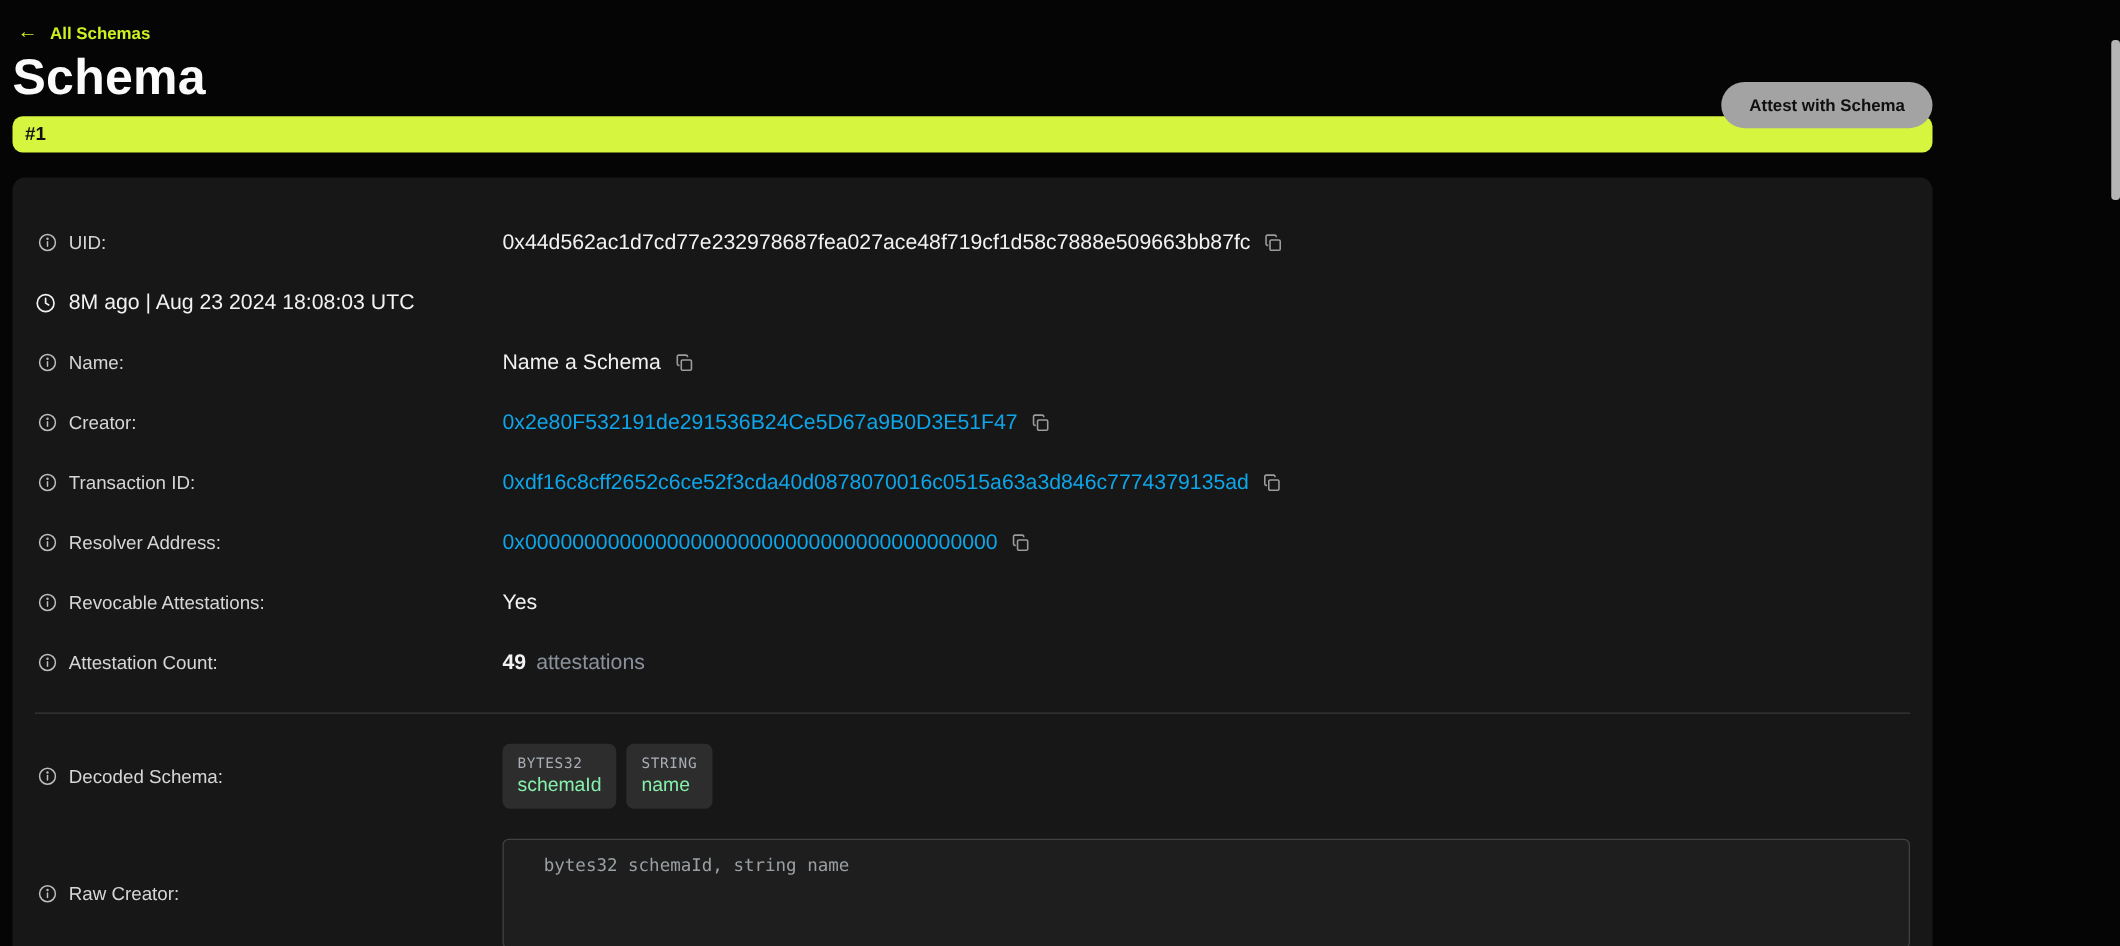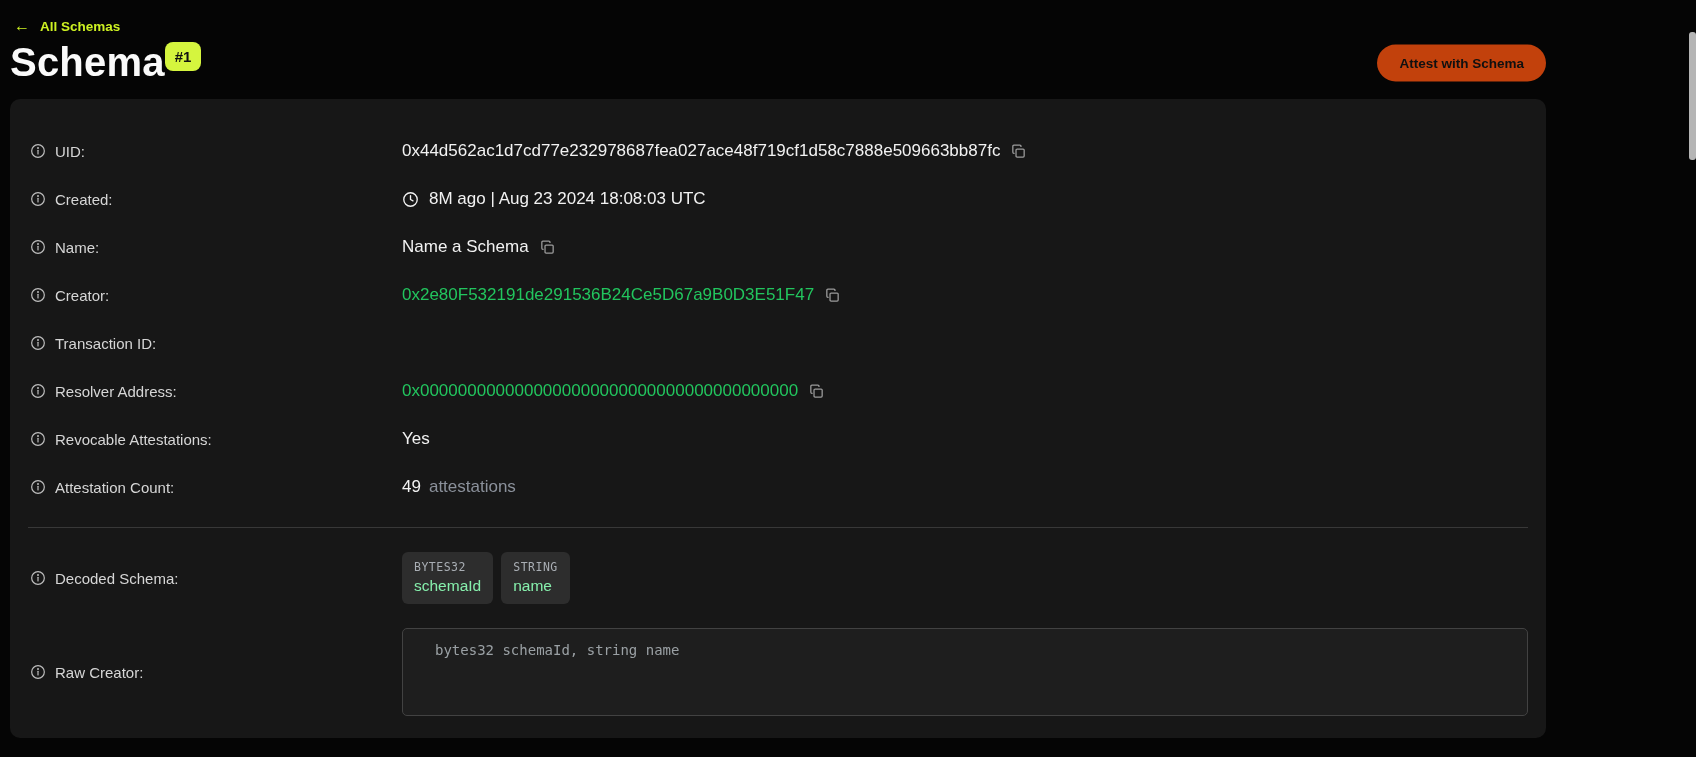--- a/index.html
+++ b/index.html
@@ -14,51 +14,51 @@
   .page { width: 1536px; margin-left: 10px; position: relative; }
 
   
   .back-link {
     display: inline-flex; align-items: center; gap: 10px;
     margin: 18px 0 4px 4px;
     color: #cdf122; font-weight: 700; font-size: 13.5px;
     cursor: pointer; text-decoration: none;
   }
   .back-link .arrow { font-size: 16px; line-height: 1; }
-  .title-row { display: flex; align-items: center; margin: 2px 0 14px 0; position: relative; }
+  .title-row { display: flex; gap: 14px; margin: 2px 0 14px 0; position: relative; flex-direction: column; }
   .page-title { font-size: 40px; font-weight: 600; letter-spacing: 0.2px; color: #fafafa; }
   .badge {
     background: #d5f53e; color: #111; font-weight: 700; font-size: 15px;
     padding: 7px 10px; border-radius: 8px; line-height: 1;
     position: relative; top: -6px;
   }
   .attest-btn {
     position: absolute; right: 0; top: 50%; transform: translateY(-50%);
-    background: #c2410c; color: #101010;
+    background: #a3a3a3; color: #101010;
     border: none; border-radius: 19px;
     height: 37px; padding: 0 22px;
     font-family: inherit; font-size: 13.5px; font-weight: 700;
     cursor: pointer;
   }
 
   
   .card {
     background: #171717; border-radius: 10px;
     padding: 28px 18px 22px 18px;
     min-height: 600px;
   }
   .row { display: flex; align-items: center; height: 48px; }
   .row-label {
     width: 374px; flex: 0 0 374px;
     display: flex; align-items: center; gap: 9px;
     color: #d6d6d6; font-size: 15px; padding-left: 2px;
   }
   .row-value { display: flex; align-items: center; gap: 8px; font-size: 17px; color: #f2f2f2; }
-  .lime { color: #22c55e; cursor: pointer; }
-  .bold { font-weight: 400; }
+  .lime { color: #0ea5e9; cursor: pointer; }
+  .bold { font-weight: 700; }
   .gray-link { color: #8b919b; cursor: pointer; }
 
   .info-icon { flex: 0 0 auto; display: inline-flex; }
   .copy-btn {
     background: none; border: none; padding: 0; margin-left: 2px;
     display: inline-flex; align-items: center; cursor: pointer;
   }
   .clock { display: inline-flex; margin-right: 2px; }
 
   .divider { border: none; border-top: 1px solid #383838; margin: 16px 0 0 0; }
@@ -134,30 +134,20 @@
         <button class="copy-btn">
           <svg width="17" height="17" viewBox="0 0 24 24" fill="none" stroke="#9c9c9c" stroke-width="1.8">
               <rect x="8.5" y="8.5" width="11.5" height="11.5" rx="1.5"></rect>
               <path d="M15.5 5.5v-1a1.5 1.5 0 0 0-1.5-1.5H5.5A1.5 1.5 0 0 0 4 4.5V13a1.5 1.5 0 0 0 1.5 1.5h1"></path>
             </svg>
         </button>
       </div>
     </div>
 
     <div class="row">
-      <div class="row-label">
-        <span class="info-icon">
-          <svg width="16" height="16" viewBox="0 0 24 24" fill="none" stroke="#bdbdbd" stroke-width="1.8">
-              <circle cx="12" cy="12" r="9.5"></circle>
-              <line x1="12" y1="11" x2="12" y2="16.5" stroke-linecap="round"></line>
-              <circle cx="12" cy="7.6" r="0.6" fill="#bdbdbd"></circle>
-            </svg>
-        </span>
-        <span>Created:</span>
-      </div>
       <div class="row-value">
         <span class="clock">
           <svg width="17" height="17" viewBox="0 0 24 24" fill="none" stroke="#f2f2f2" stroke-width="1.9">
               <circle cx="12" cy="12" r="9.5"></circle>
               <path d="M12 6.5V12l3.5 2" stroke-linecap="round" stroke-linejoin="round"></path>
             </svg>
         </span>
         <span>8M ago | Aug 23 2024 18:08:03 UTC</span>
       </div>
     </div>
@@ -209,20 +199,29 @@
     <div class="row">
       <div class="row-label">
         <span class="info-icon">
           <svg width="16" height="16" viewBox="0 0 24 24" fill="none" stroke="#bdbdbd" stroke-width="1.8">
               <circle cx="12" cy="12" r="9.5"></circle>
               <line x1="12" y1="11" x2="12" y2="16.5" stroke-linecap="round"></line>
               <circle cx="12" cy="7.6" r="0.6" fill="#bdbdbd"></circle>
             </svg>
         </span>
         <span>Transaction ID:</span>
+      </div>
+      <div class="row-value">
+        <span class="lime">0xdf16c8cff2652c6ce52f3cda40d0878070016c0515a63a3d846c7774379135ad</span>
+        <button class="copy-btn">
+          <svg width="17" height="17" viewBox="0 0 24 24" fill="none" stroke="#9c9c9c" stroke-width="1.8">
+              <rect x="8.5" y="8.5" width="11.5" height="11.5" rx="1.5"></rect>
+              <path d="M15.5 5.5v-1a1.5 1.5 0 0 0-1.5-1.5H5.5A1.5 1.5 0 0 0 4 4.5V13a1.5 1.5 0 0 0 1.5 1.5h1"></path>
+            </svg>
+        </button>
       </div>
     </div>
 
     <div class="row">
       <div class="row-label">
         <span class="info-icon">
           <svg width="16" height="16" viewBox="0 0 24 24" fill="none" stroke="#bdbdbd" stroke-width="1.8">
               <circle cx="12" cy="12" r="9.5"></circle>
               <line x1="12" y1="11" x2="12" y2="16.5" stroke-linecap="round"></line>
               <circle cx="12" cy="7.6" r="0.6" fill="#bdbdbd"></circle>

